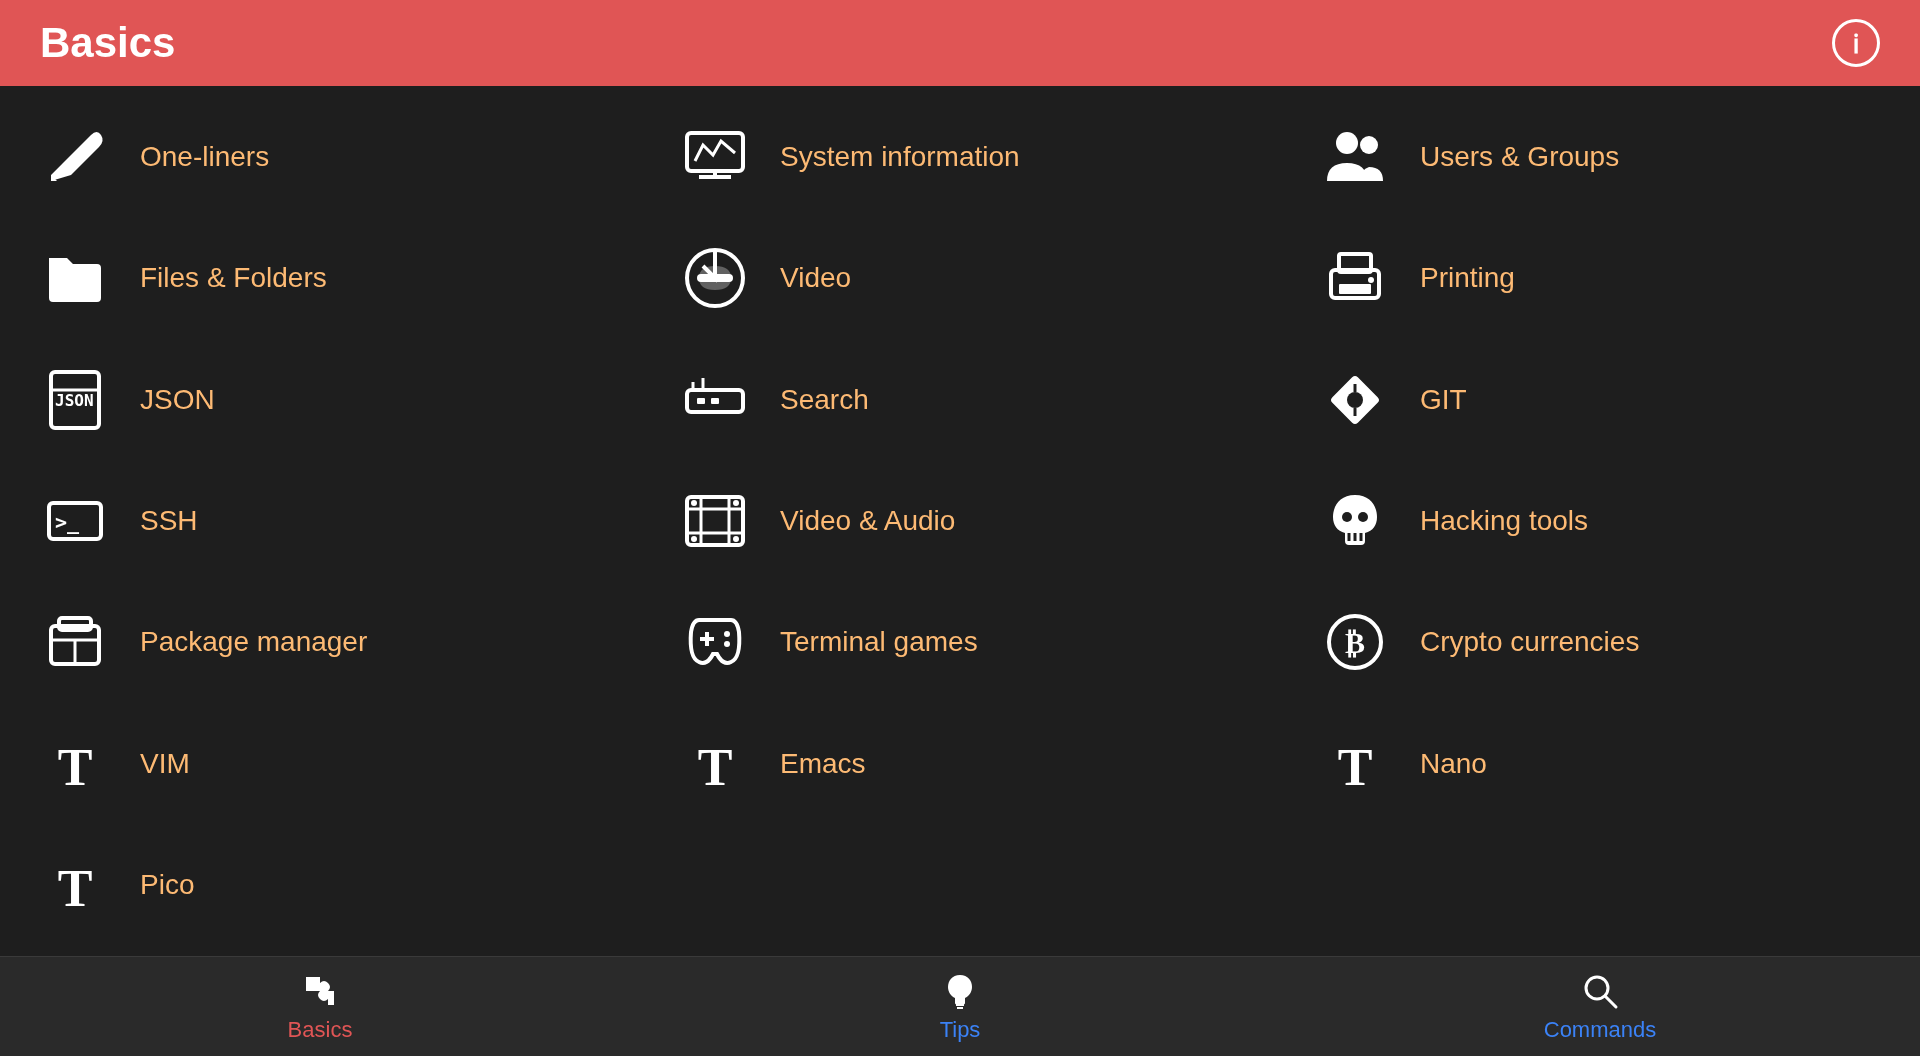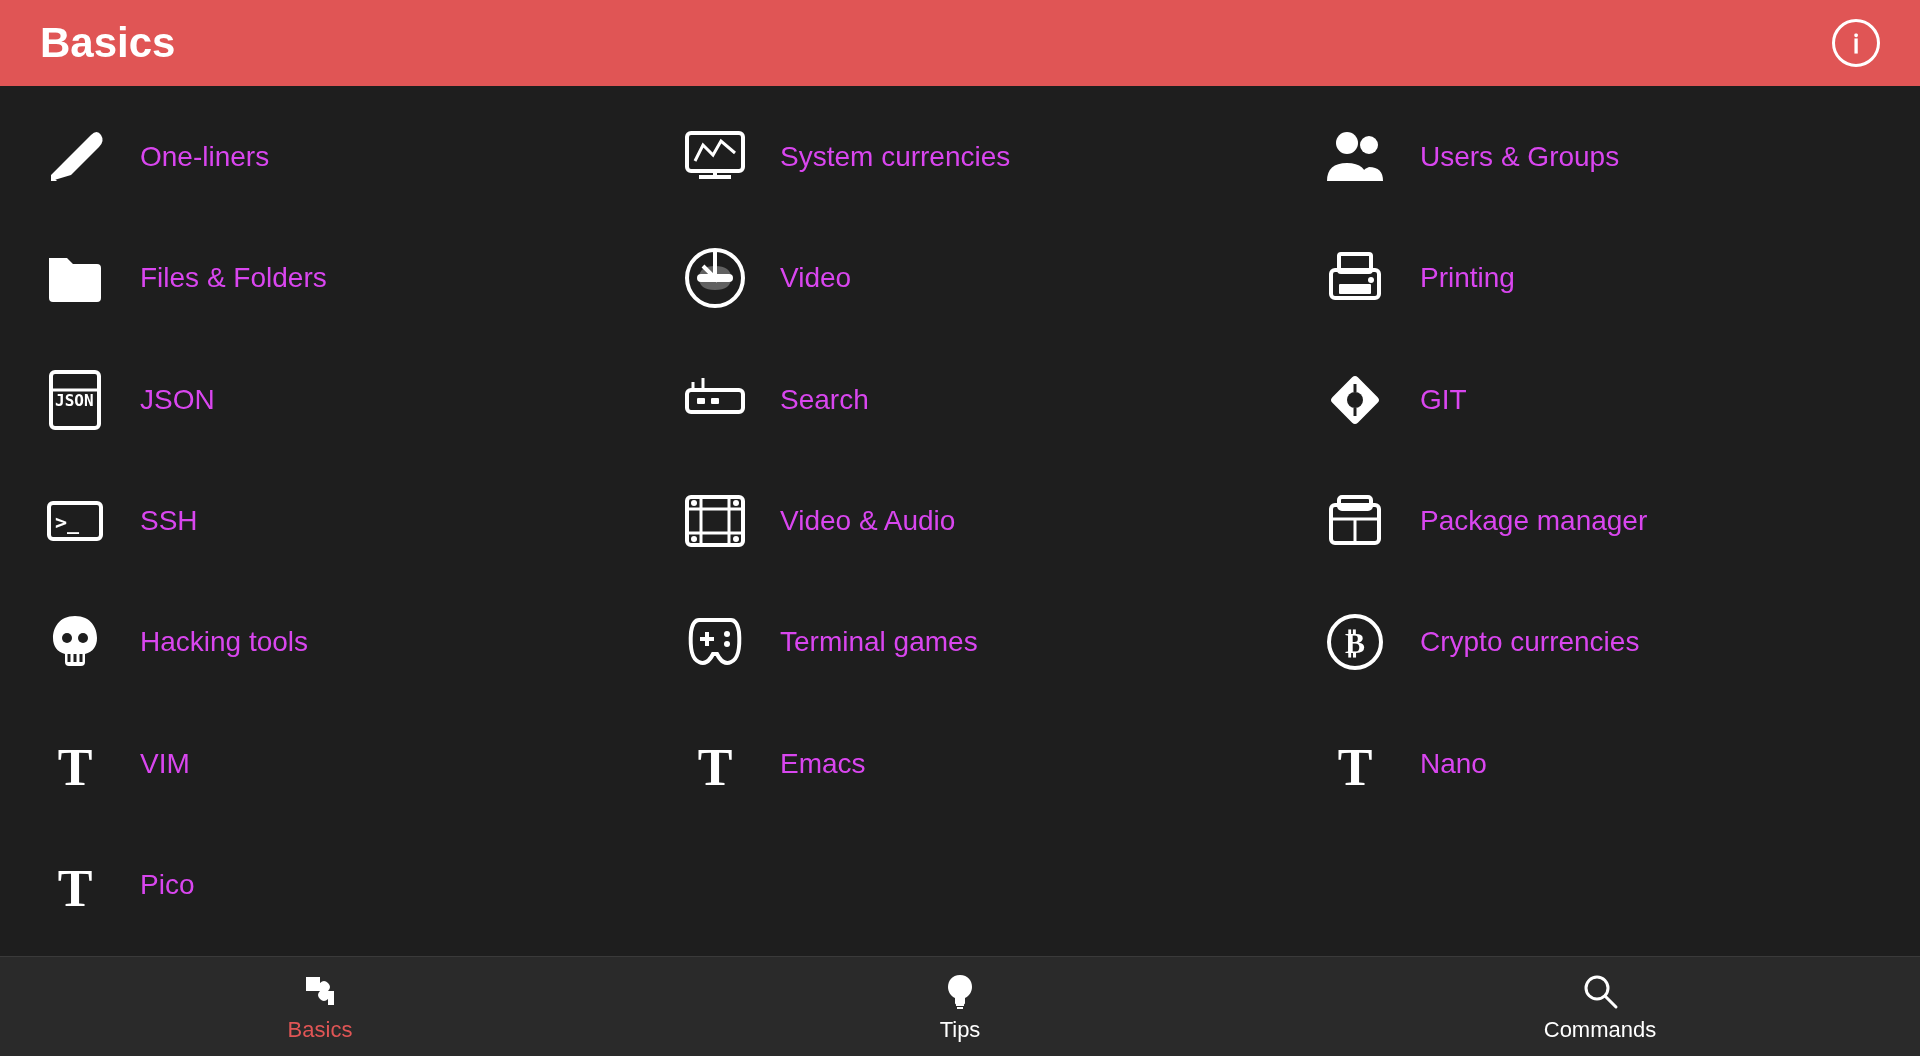--- a/index.html
+++ b/index.html
@@ -70,21 +70,21 @@
       flex-shrink: 0;
     }
     .menu-icon svg {
       width: 64px;
       height: 64px;
       fill: #ffffff;
     }
 
     .menu-label {
       font-size: 28px;
-      color: #d946ef;
+      color: #fdba74;
       white-space: nowrap;
     }
 
     
     #bottom-nav {
       height: 100px;
       background: #2a2a2a;
       display: flex;
       align-items: center;
       justify-content: space-around;
@@ -106,21 +106,21 @@
     .nav-label {
       font-size: 22px;
     }
     .nav-item.active .nav-label {
       color: #e05555;
     }
     .nav-item.active svg {
       fill: #e05555;
     }
     .nav-item:not(.active) .nav-label {
-      color: #ffffff;
+      color: #3b82f6;
     }
     .nav-item:not(.active) svg {
       fill: #aaaaaa;
     }
   </style>
 </head>
 <body>
 
 <div id="header">
   <span id="header-title">Basics</span>
@@ -142,21 +142,21 @@
 
   <div class="menu-item">
     <div class="menu-icon">
       <svg viewBox="0 0 64 64">
         <rect x="4" y="8" width="56" height="38" rx="4" ry="4" fill="none" stroke="#fff" stroke-width="4"></rect>
         <line x1="16" y1="52" x2="48" y2="52" stroke="#fff" stroke-width="4"></line>
         <line x1="32" y1="46" x2="32" y2="52" stroke="#fff" stroke-width="4"></line>
         <polyline points="12,36 20,20 30,30 38,16 52,28" fill="none" stroke="#fff" stroke-width="3"></polyline>
       </svg>
     </div>
-    <span class="menu-label">System currencies</span>
+    <span class="menu-label">System information</span>
   </div>
 
 
   <div class="menu-item">
     <div class="menu-icon">
       <svg viewBox="0 0 64 64">
         <circle cx="24" cy="18" r="11" fill="#fff"></circle>
         <path d="M4 56 Q4 38 24 38 Q44 38 44 56" fill="#fff"></path>
         <circle cx="46" cy="20" r="9" fill="#fff"></circle>
         <path d="M36 56 Q38 44 46 42 Q60 42 60 56" fill="#fff"></path>
@@ -260,40 +260,40 @@
         <circle cx="11" cy="50" r="3" fill="#fff"></circle>
         <circle cx="53" cy="50" r="3" fill="#fff"></circle>
       </svg>
     </div>
     <span class="menu-label">Video &amp; Audio</span>
   </div>
 
   <div class="menu-item">
     <div class="menu-icon">
       <svg viewBox="0 0 64 64">
+
+        <path d="M32 6 C16 6 10 18 10 28 C10 36 14 42 22 44 L22 52 Q22 56 26 56 L38 56 Q42 56 42 52 L42 44 C50 42 54 36 54 28 C54 18 48 6 32 6 Z" fill="#fff"></path>
+        <circle cx="24" cy="28" r="5" fill="#1e1e1e"></circle>
+        <circle cx="40" cy="28" r="5" fill="#1e1e1e"></circle>
+        <path d="M26 44 L26 52 M32 44 L32 52 M38 44 L38 52" stroke="#1e1e1e" stroke-width="3"></path>
+      </svg>
+    </div>
+    <span class="menu-label">Hacking tools</span>
+  </div>
+
+  <div class="menu-item">
+    <div class="menu-icon">
+      <svg viewBox="0 0 64 64">
         <rect x="8" y="16" width="48" height="38" rx="4" fill="none" stroke="#fff" stroke-width="4"></rect>
         <rect x="16" y="8" width="32" height="12" rx="3" fill="none" stroke="#fff" stroke-width="4"></rect>
         <line x1="8" y1="30" x2="56" y2="30" stroke="#fff" stroke-width="3"></line>
         <line x1="32" y1="30" x2="32" y2="54" stroke="#fff" stroke-width="3"></line>
       </svg>
     </div>
     <span class="menu-label">Package manager</span>
-  </div>
-
-  <div class="menu-item">
-    <div class="menu-icon">
-      <svg viewBox="0 0 64 64">
-
-        <path d="M32 6 C16 6 10 18 10 28 C10 36 14 42 22 44 L22 52 Q22 56 26 56 L38 56 Q42 56 42 52 L42 44 C50 42 54 36 54 28 C54 18 48 6 32 6 Z" fill="#fff"></path>
-        <circle cx="24" cy="28" r="5" fill="#1e1e1e"></circle>
-        <circle cx="40" cy="28" r="5" fill="#1e1e1e"></circle>
-        <path d="M26 44 L26 52 M32 44 L32 52 M38 44 L38 52" stroke="#1e1e1e" stroke-width="3"></path>
-      </svg>
-    </div>
-    <span class="menu-label">Hacking tools</span>
   </div>
 
   <div class="menu-item">
     <div class="menu-icon">
       <svg viewBox="0 0 64 64">
 
         <path d="M8 22 Q6 48 16 52 Q24 56 30 44 L34 44 Q40 56 48 52 Q58 48 56 22 Q54 10 48 10 L16 10 Q10 10 8 22 Z" fill="none" stroke="#fff" stroke-width="4"></path>
         <line x1="24" y1="22" x2="24" y2="36" stroke="#fff" stroke-width="4"></line>
         <line x1="17" y1="29" x2="31" y2="29" stroke="#fff" stroke-width="4"></line>
         <circle cx="44" cy="24" r="3" fill="#fff"></circle>

